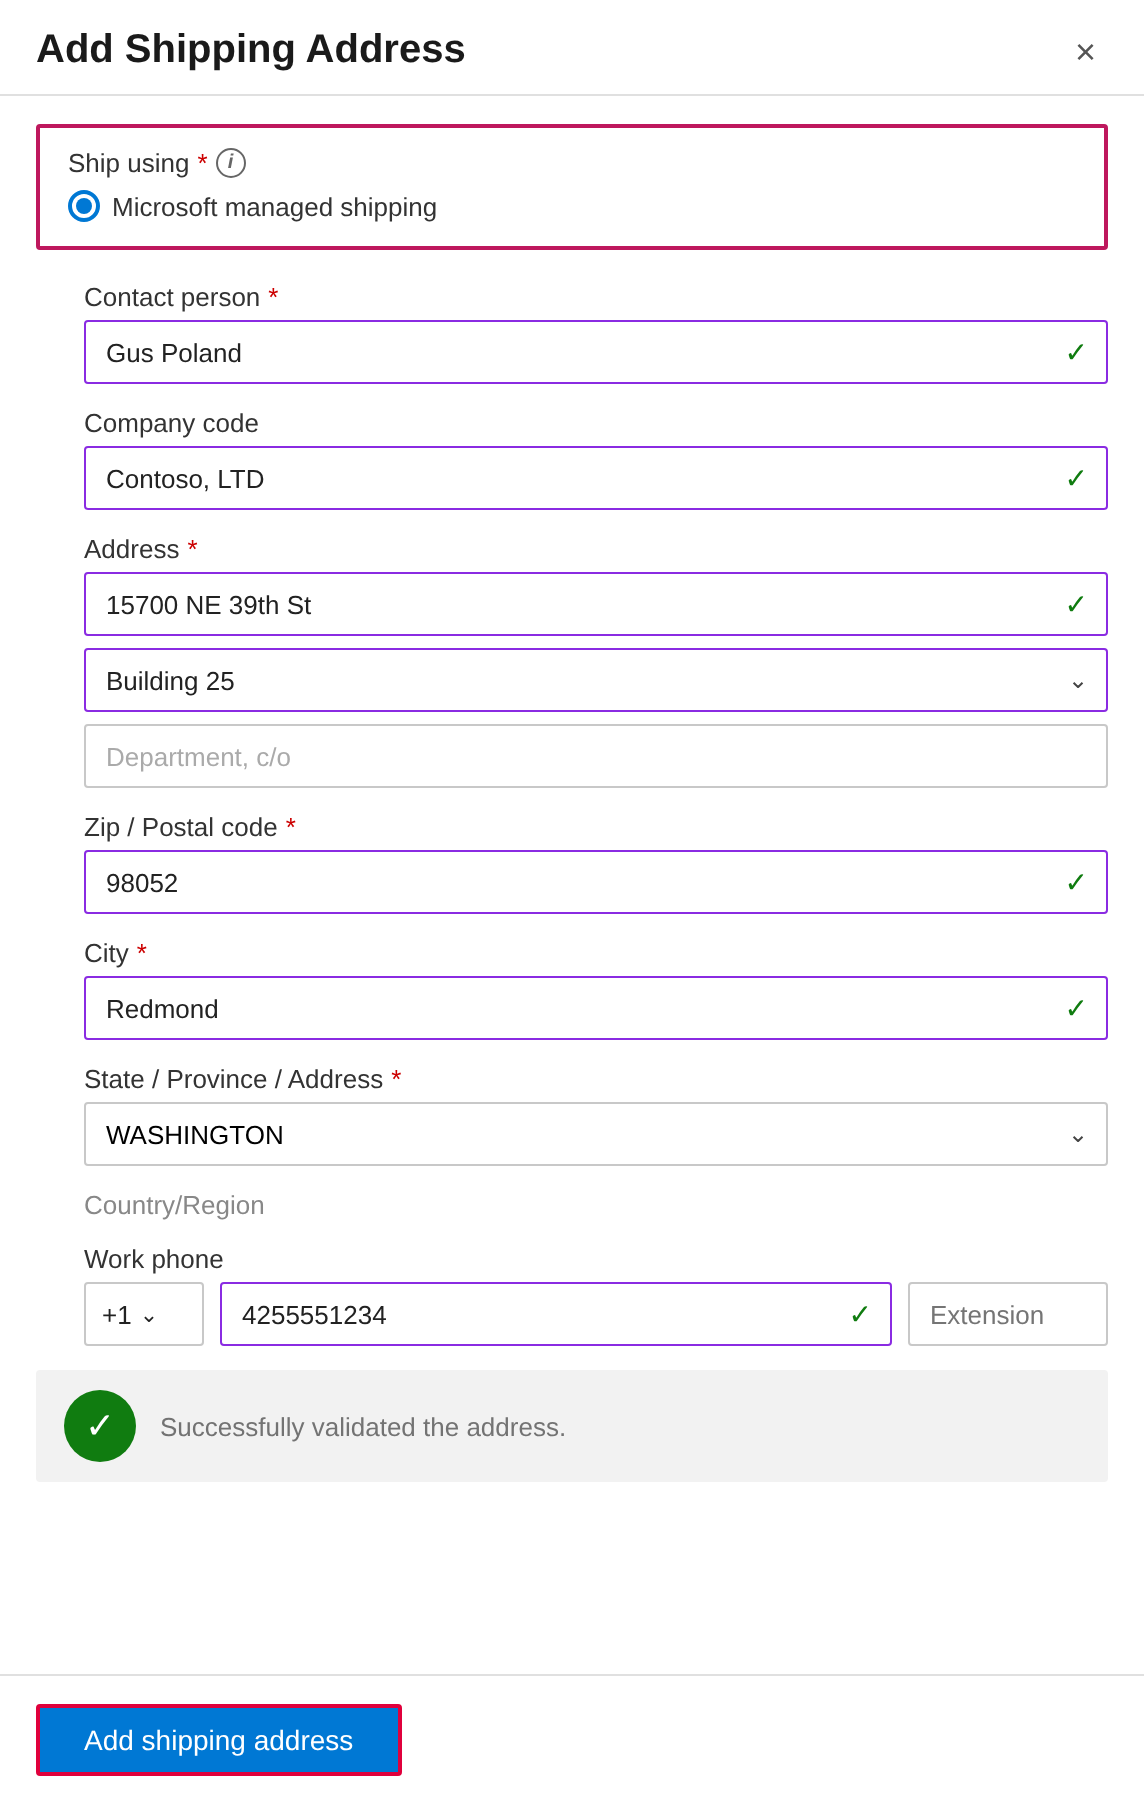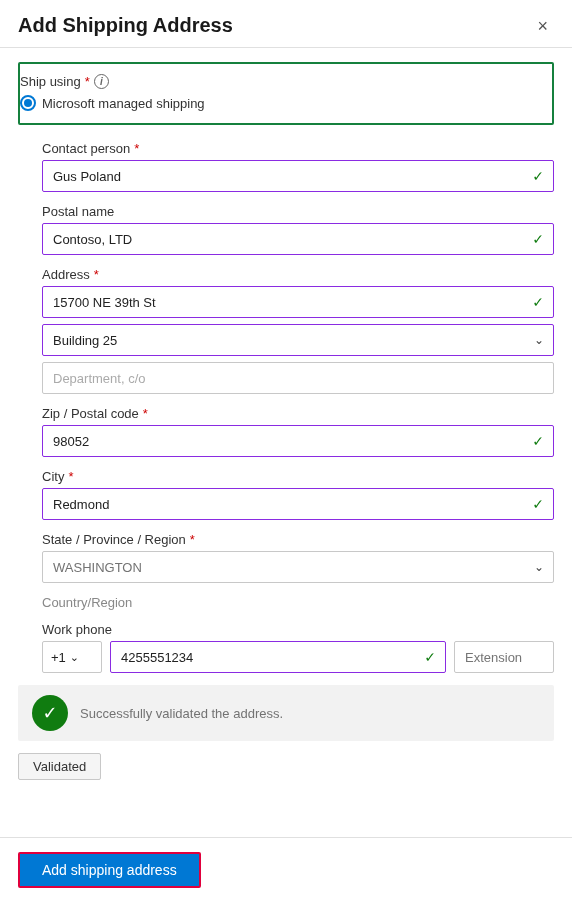--- a/index.html
+++ b/index.html
@@ -40,23 +40,23 @@
       color: #555;
       line-height: 1;
       padding: 2px 6px;
     }
     .modal-body {
       padding: 14px 18px 10px 18px;
       flex: 1;
       overflow-y: auto;
     }
     .ship-using-box {
-      border: 2px solid #15803d;
-      border-radius: 2px;
-      padding: 10px 14px 12px 0;
+      border: 2px solid #be185d;
+      border-radius: 2px;
+      padding: 10px 14px 12px 14px;
       margin-bottom: 16px;
     }
     .field-label {
       font-size: 13px;
       color: #333;
       margin-bottom: 4px;
       display: flex;
       align-items: center;
       gap: 4px;
     }
@@ -162,21 +162,21 @@
       color: #444;
       font-size: 12px;
       pointer-events: none;
     }
     .select-input {
       width: 100%;
       border: 1px solid #c8c8c8;
       border-radius: 2px;
       padding: 6px 32px 6px 10px;
       font-size: 13px;
-      color: #737373;
+      color: #000000;
       background: #fff;
       outline: none;
       height: 32px;
       appearance: none;
       -webkit-appearance: none;
       cursor: pointer;
     }
     .phone-row {
       display: flex;
       gap: 8px;
@@ -301,21 +301,21 @@
       </div>
       <div class="input-wrapper">
         <input class="form-input" type="text" value="Gus Poland" style="">
         <span class="check-icon">✓</span>
       </div>
     </div>
 
     
     <div class="form-field">
       <div class="field-label">
-        <span>Postal name</span>
+        <span>Company code</span>
       </div>
       <div class="input-wrapper">
         <input class="form-input" type="text" value="Contoso, LTD" style="">
         <span class="check-icon">✓</span>
       </div>
     </div>
 
     
     <div class="form-field">
       <div class="field-label">
@@ -355,21 +355,21 @@
       </div>
       <div class="input-wrapper">
         <input class="form-input" type="text" value="Redmond" style="">
         <span class="check-icon">✓</span>
       </div>
     </div>
 
     
     <div class="form-field">
       <div class="field-label">
-        <span>State / Province / Region</span>
+        <span>State / Province / Address</span>
         <span class="required-star">*</span>
       </div>
       <div class="input-wrapper">
         <select class="select-input">
           <option>WASHINGTON</option>
         </select>
         <span class="dropdown-icon">⌄</span>
       </div>
     </div>
 
@@ -400,20 +400,19 @@
 
     
     <div class="success-banner">
       <div class="success-circle">
         <span class="success-checkmark">✓</span>
       </div>
       <span class="success-text">Successfully validated the address.</span>
     </div>
 
     
-    <button class="validated-btn">Validated</button>
 
   </div>
 
   <div class="modal-footer">
     <button class="add-btn">Add shipping address</button>
   </div>
 </div>
 
 </body></html>

